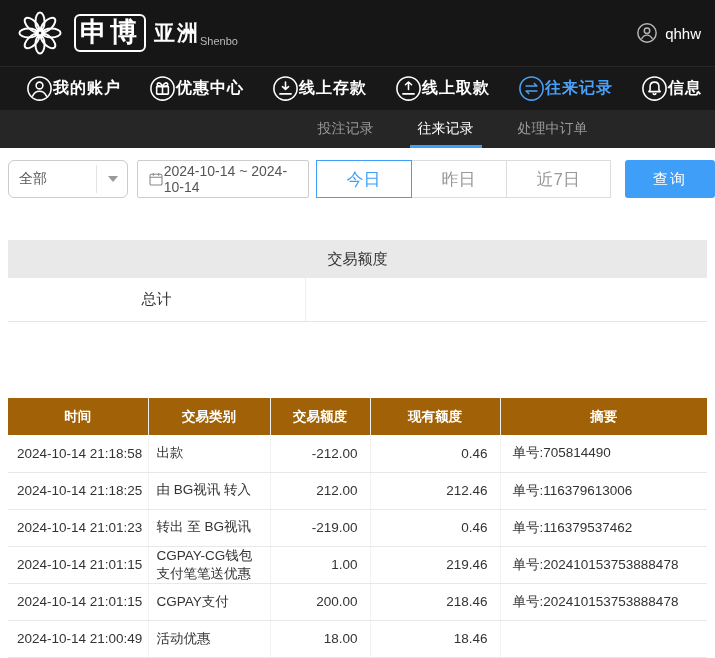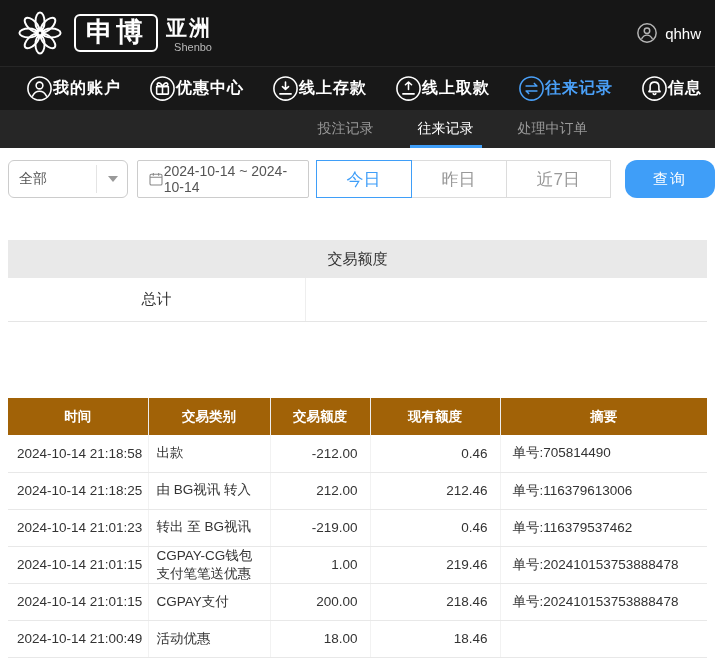--- a/index.html
+++ b/index.html
@@ -4,22 +4,22 @@
 <style>
   *{margin:0;padding:0;box-sizing:border-box}
   html,body{width:715px;height:658px;overflow:hidden;background:#fff;
     font-family:"Liberation Sans","DejaVu Sans",sans-serif;color:#333}
 
   
   .topbar{height:66px;background:#161616;display:flex;align-items:center;padding:0 14px}
   .flower{width:52px;height:52px;margin-right:8px;flex:0 0 auto}
   .flower svg{width:52px;height:52px;stroke:#fff;fill:none;stroke-width:1.8}
   .logo-box{border:2px solid #fff;border-radius:6px;color:#fff;font-size:27px;font-weight:bold;
-    padding:2px 10px;letter-spacing:3px;line-height:1.1}
-  .logo-right{margin-left:8px;display:flex;flex-direction:column;align-items:flex-end}
+    padding:2px 4px;letter-spacing:3px;line-height:1.1}
+  .logo-right{margin-left:8px;display:flex;flex-direction:row;align-items:flex-end}
   .logo-region{color:#fff;font-size:21px;font-weight:bold;letter-spacing:2px}
   .logo-sub{color:#b9b9b9;font-size:11px;margin-top:-1px}
   .userbox{margin-left:auto;display:flex;align-items:center;gap:7px}
   .user-icon svg{width:22px;height:22px;stroke:#b5b5b5;fill:none;stroke-width:1.6;display:block}
   .username{color:#fff;font-size:15px;white-space:nowrap}
 
   
   .mainnav{height:44px;background:#181818;border-top:1px solid #262626;display:flex;
     align-items:center;padding-left:26px;white-space:nowrap;overflow:hidden}
   .nav-item{display:flex;align-items:center;margin-right:28px;color:#fff;cursor:pointer;flex:0 0 auto}
@@ -45,21 +45,21 @@
     border-right:5px solid transparent;border-top:6px solid #999}
   .dateinput{width:226px;height:38px;border:1px solid #ccc;border-radius:2px;display:flex;
     align-items:center;padding:0 10px;color:#555;font-size:14px;margin-left:9px;cursor:pointer;background:#fff}
   .cal svg{width:16px;height:16px;stroke:#888;fill:none;stroke-width:1.6;display:block}
   .quick{display:flex;margin-left:8px}
   .qbtn{height:38px;min-width:78px;padding:0 30px;background:#fff;border:1px solid #dcdcdc;
     color:#999;font-size:17px;display:flex;align-items:center;justify-content:center;
     margin-left:-1px;cursor:pointer;white-space:nowrap}
   .qbtn.active{color:#3f9ef8;border-color:#3f9ef8;position:relative;z-index:1}
   .searchbtn{height:38px;width:90px;margin-left:14px;background:#3f9ef8;color:#fff;font-size:15px;
-    border:none;border-radius:12px;display:flex;align-items:center;justify-content:center;
+    border:none;border-radius:3px;display:flex;align-items:center;justify-content:center;
     cursor:pointer;flex:0 0 auto;letter-spacing:2px}
 
   .sp1{height:30px}
   .sp2{height:76px}
 
   
   .summary{margin:0 8px}
   .summary-head{height:38px;background:#e9e9e9;display:flex;align-items:center;justify-content:center;
     font-size:15px;color:#333}
   .summary-row{display:flex;height:44px;border-bottom:1px solid #e5e5e5;background:#fff}

